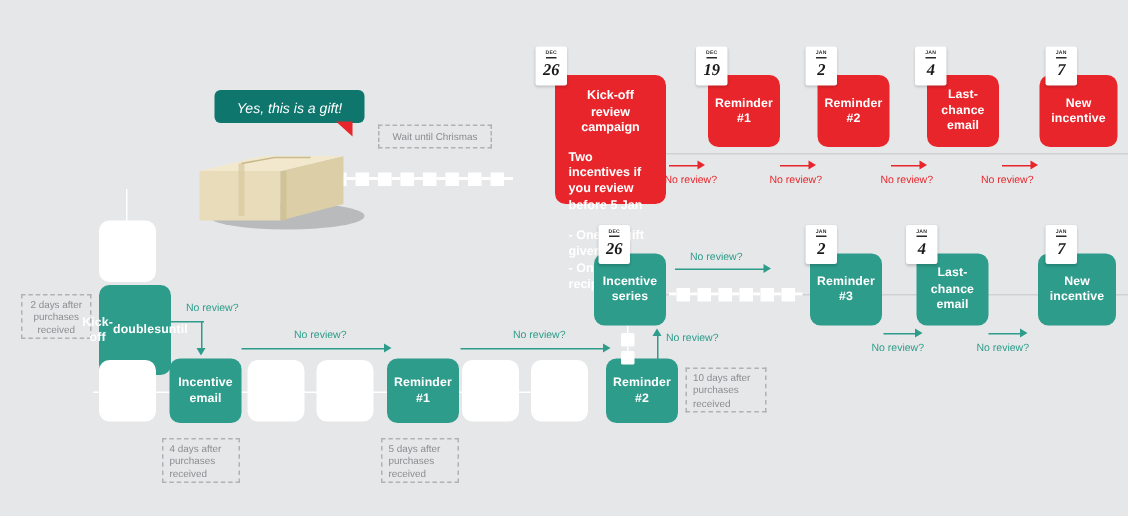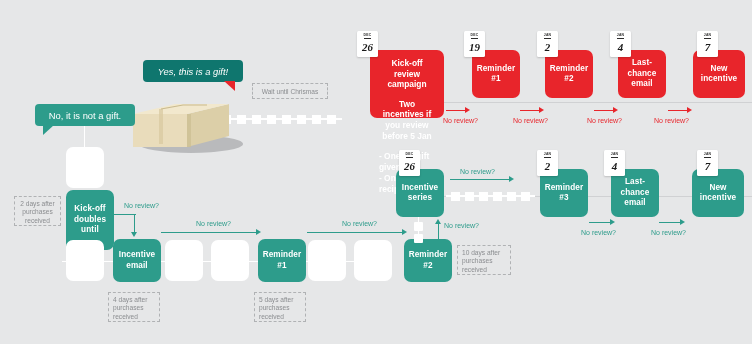--- a/index.html
+++ b/index.html
@@ -41,21 +41,21 @@
     color:#fff;
     box-sizing:border-box;
     padding:8px 9px 8px 9px;
     z-index:6;
   }
   .panel .p-title{
     font-size:8.4px;line-height:10.5px;font-weight:bold;text-align:center;
     margin:0 0 9px 0;
   }
   .panel .p-sub{
-    font-size:8.4px;line-height:10.8px;font-weight:bold;margin:0 0 9px 0;text-align:center;
+    font-size:8.4px;line-height:10.8px;font-weight:bold;margin:0 0 9px 0;
   }
   .panel .p-li{
     font-size:8.4px;line-height:11px;font-weight:bold;margin:0;
   }
 
   
   .cal{
     position:absolute;
     width:21px;height:26px;
     background:#fff;
@@ -150,24 +150,20 @@
   .track .sq{width:9px;height:9px;background:#ffffff;flex:0 0 auto;}
 
   
   #parcel{position:absolute;left:125px;top:92px;width:122px;height:62px;z-index:7;}
 </style>
 </head>
 <body>
 
 <div id="canvas">
 
-  <div class="bubble green" style="left:35px;top:104px;width:100px;height:22px;">
-    <span>No, it is not a gift.</span>
-    <span class="tail"></span>
-  </div>
 
   <div class="bubble red" style="left:143px;top:60px;width:100px;height:22px;">
     <span>Yes, this is a gift!</span>
     <span class="tail"></span>
   </div>
 
   <svg id="parcel" viewBox="0 0 122 62">
     <ellipse cx="66" cy="52" rx="52" ry="9" fill="#b9babc"></ellipse>
     <polygon points="8,22 62,22 62,55 8,55" fill="#e9dcbb"></polygon>
     <polygon points="62,22 104,12 104,44 62,55" fill="#dccfa8"></polygon>
@@ -203,21 +199,21 @@
 
   <div class="note center" style="left:252px;top:83px;width:76px;height:16px;line-height:10px;">
     <span>Wait until Chrismas</span>
   </div>
 
   <div class="cal" style="left:357px;top:31px;">
     <span class="m">DEC</span>
     <span class="d">26</span>
   </div>
 
-  <div class="panel" style="left:370px;top:50px;width:74px;height:68px;">
+  <div class="panel" style="left:370px;top:50px;width:74px;height:86px;">
     <p class="p-title">Kick-off review campaign</p>
     <p class="p-sub">Two incentives if you review before 5 Jan</p>
     <p class="p-li">- One for gift giver</p>
     <p class="p-li">- One for recipient</p>
   </div>
 
   <div class="ln h grey" style="left:444px;top:102px;width:308px;"></div>
 
   <div class="cal" style="left:464px;top:31px;">
     <span class="m">DEC</span>
@@ -332,21 +328,21 @@
   <div class="lbl green" style="left:460px;top:168px;">No review?</div>
 
   <div class="ln h green" style="left:589px;top:222px;width:22px;"></div>
   <div class="arw r green" style="left:610px;top:219px;"></div>
   <div class="lbl green" style="left:581px;top:229px;">No review?</div>
 
   <div class="ln h green" style="left:659px;top:222px;width:22px;"></div>
   <div class="arw r green" style="left:680px;top:219px;"></div>
   <div class="lbl green" style="left:651px;top:229px;">No review?</div>
 
-  <div class="node green" style="left:66px;top:190px;width:48px;height:60px;flex-direction:column;">
+  <div class="node green" style="left:66px;top:190px;width:48px;height:60px;">
     <span>Kick-off</span>
     <span>doubles</span>
     <span>until</span>
   </div>
 
   <div class="note center" style="left:14px;top:196px;width:47px;height:30px;">
     <div>2 days after</div>
     <div>purchases</div>
     <div>received</div>
   </div>

